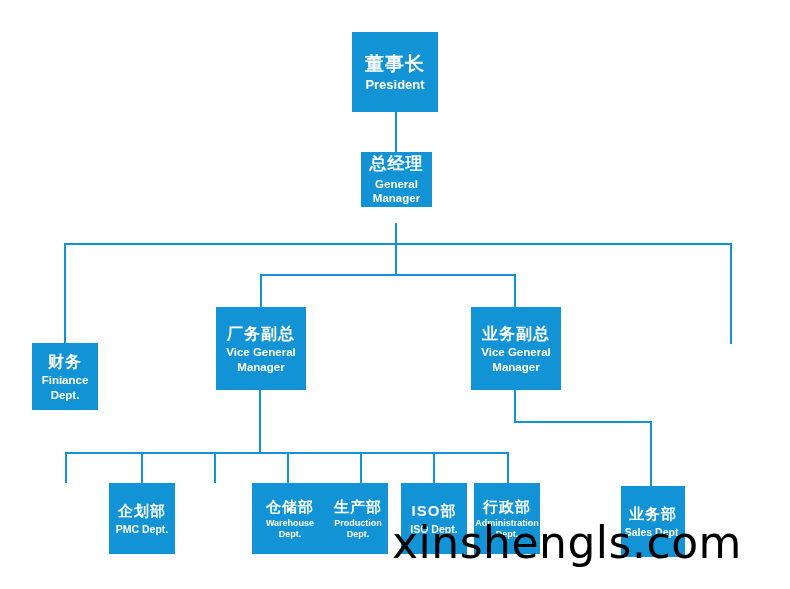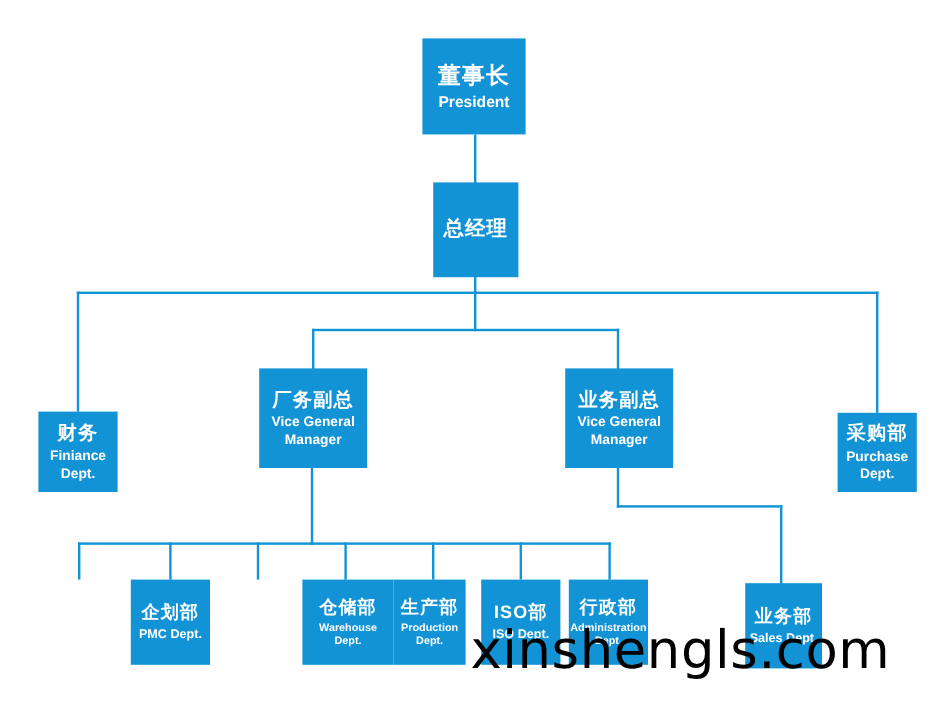--- a/index.html
+++ b/index.html
@@ -92,43 +92,40 @@
   <div class="line" style="left:507px; top:452px; width:2px; height:31px;"></div>
   <div class="line" style="left:514px; top:390px; width:2px; height:33px;"></div>
   <div class="line" style="left:514px; top:421px; width:138px; height:2px;"></div>
   <div class="line" style="left:650px; top:421px; width:2px; height:66px;"></div>
 
   <div class="node lv1" style="left:352px; top:32px; width:86px; height:80px;">
     <div class="zh">董事长</div>
     <div class="en">President</div>
   </div>
 
-  <div class="node lv2" style="left:361px; top:152px; width:71px; height:79px;">
+  <div class="node lv2" style="left:361px; top:152px; width:71px; height:55px;">
     <div class="zh">总经理</div>
+    <div class="en">General Manager</div>
   </div>
 
   <div class="node" style="left:32px; top:343px; width:66px; height:67px;">
     <div class="zh">财务</div>
     <div class="en">Finiance Dept.</div>
   </div>
 
   <div class="node" style="left:216px; top:307px; width:90px; height:83px;">
     <div class="zh">厂务副总</div>
     <div class="en">Vice General Manager</div>
   </div>
 
   <div class="node" style="left:471px; top:307px; width:90px; height:83px;">
     <div class="zh">业务副总</div>
     <div class="en">Vice General Manager</div>
   </div>
 
-  <div class="node" style="left:698px; top:344px; width:66px; height:66px;">
-    <div class="zh">采购部</div>
-    <div class="en">Purchase Dept.</div>
-  </div>
 
 
   <div class="node small" style="left:109px; top:483px; width:66px; height:71px;">
     <div class="zh">企划部</div>
     <div class="en">PMC Dept.</div>
   </div>
 
 
   <div class="node small xsmall" style="left:252px; top:483px; width:76px; height:71px;">
     <div class="zh">仓储部</div>

